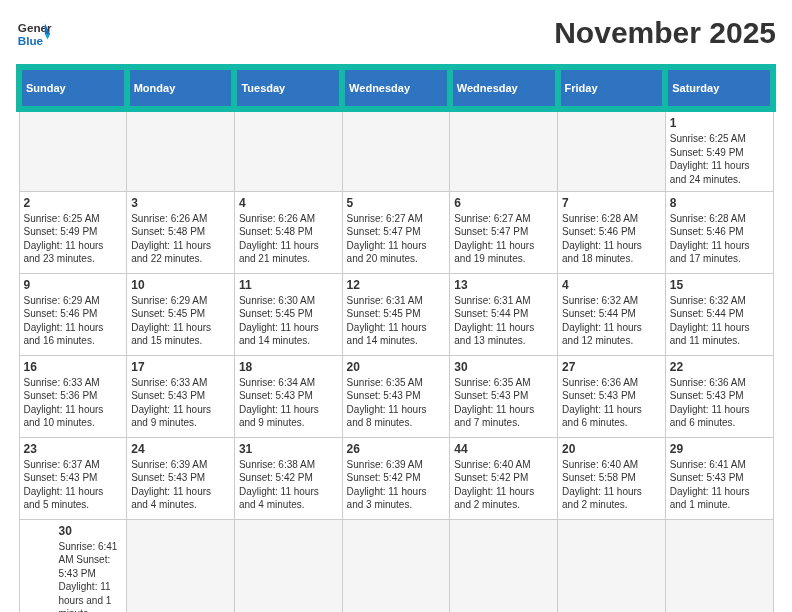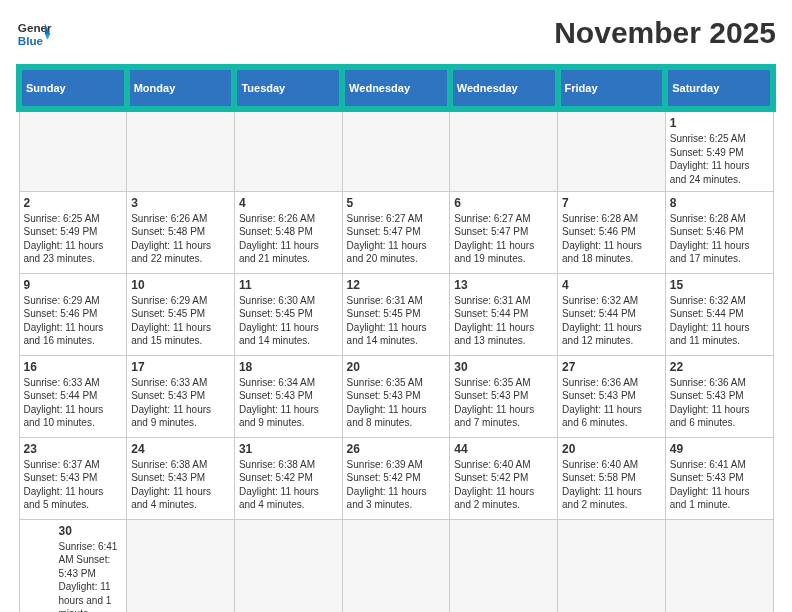--- a/index.html
+++ b/index.html
@@ -222,21 +222,21 @@
           <div class="day-info">Sunrise: 6:32 AM
 Sunset: 5:44 PM
 Daylight: 11 hours
 and 11 minutes.</div>
         </td>
       </tr>
       <tr>
         <td>
           <span class="day-num">16</span>
           <div class="day-info">Sunrise: 6:33 AM
-Sunset: 5:44 PM
+Sunset: 5:36 PM
 Daylight: 11 hours
 and 10 minutes.</div>
         </td>
         <td>
           <span class="day-num">17</span>
           <div class="day-info">Sunrise: 6:33 AM
 Sunset: 5:43 PM
 Daylight: 11 hours
 and 9 minutes.</div>
         </td>
@@ -279,21 +279,21 @@
       <tr>
         <td>
           <span class="day-num">23</span>
           <div class="day-info">Sunrise: 6:37 AM
 Sunset: 5:43 PM
 Daylight: 11 hours
 and 5 minutes.</div>
         </td>
         <td>
           <span class="day-num">24</span>
-          <div class="day-info">Sunrise: 6:38 AM
+          <div class="day-info">Sunrise: 6:39 AM
 Sunset: 5:43 PM
 Daylight: 11 hours
 and 4 minutes.</div>
         </td>
         <td>
           <span class="day-num">31</span>
           <div class="day-info">Sunrise: 6:38 AM
 Sunset: 5:42 PM
 Daylight: 11 hours
 and 4 minutes.</div>
@@ -313,21 +313,21 @@
 and 2 minutes.</div>
         </td>
         <td>
           <span class="day-num">20</span>
           <div class="day-info">Sunrise: 6:40 AM
 Sunset: 5:58 PM
 Daylight: 11 hours
 and 2 minutes.</div>
         </td>
         <td>
-          <span class="day-num">49</span>
+          <span class="day-num">29</span>
           <div class="day-info">Sunrise: 6:41 AM
 Sunset: 5:43 PM
 Daylight: 11 hours
 and 1 minute.</div>
         </td>
       </tr>
       <tr>
         <td class="last-row">
           <span class="day-num">30</span>
           <div class="day-info">Sunrise: 6:41 AM

